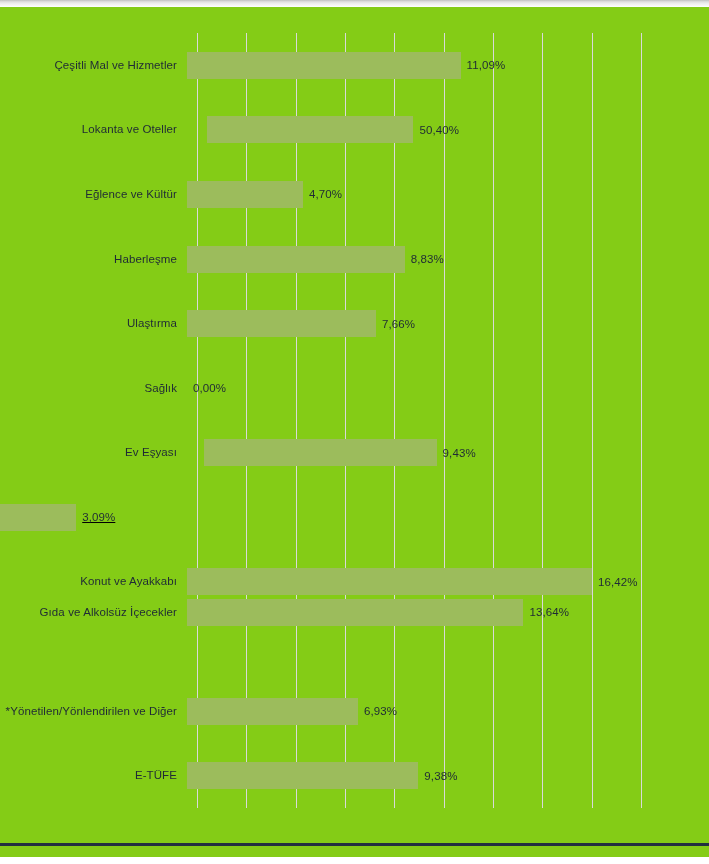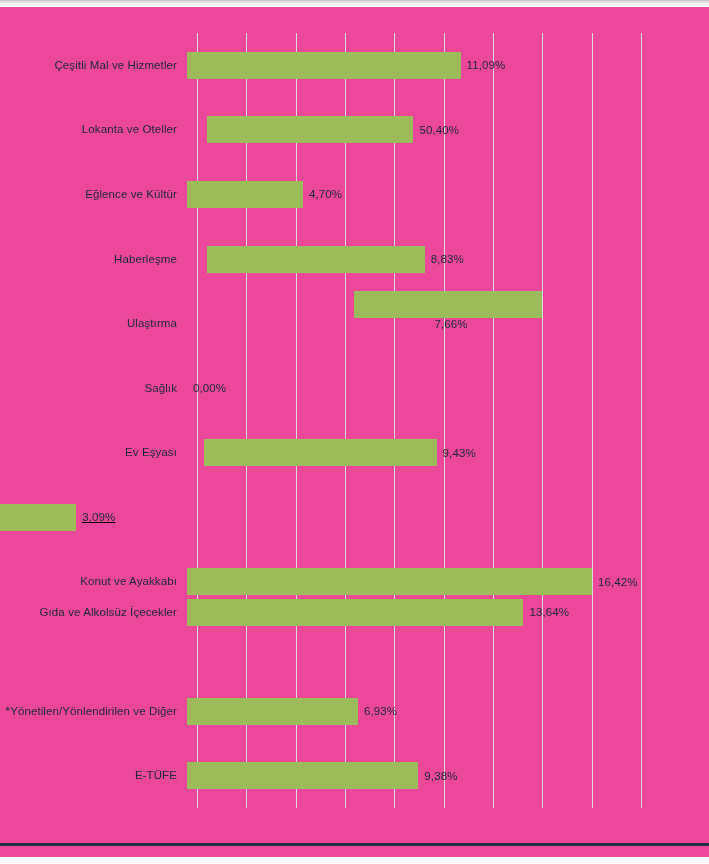--- a/index.html
+++ b/index.html
@@ -8,21 +8,21 @@
     width: 709px;
     height: 864px;
     background: #ffffff;
     font-family: "Liberation Sans", sans-serif;
   }
 
   #page {
     position: relative;
     width: 709px;
     height: 864px;
-    background: #ec4899;
+    background: #84cc16;
     overflow: hidden;
   }
 
   
   .top-shade {
     position: absolute;
     top: 0; left: 0;
     width: 709px;
     height: 7px;
     background: linear-gradient(to bottom,
@@ -157,30 +157,30 @@
             <div class="bar-value">50,40%</div>
           </div>
         </div>
         <div class="row" style="top: 129.167px; height: 64.5833px;">
           <div class="cat-label">Eğlence ve Kültür</div>
           <div class="bar-wrap" style="height: 64.5833px;">
             <div class="bar" style="width: 115.933px; background: rgb(156, 188, 92);"></div>
             <div class="bar-value">4,70%</div>
           </div>
         </div>
-        <div class="row" style="top: 193.75px; height: 64.5833px; gap: 20px;">
+        <div class="row" style="top: 193.75px; height: 64.5833px;">
           <div class="cat-label">Haberleşme</div>
           <div class="bar-wrap" style="height: 64.5833px;">
             <div class="bar" style="width: 217.807px; background: rgb(156, 188, 92);"></div>
             <div class="bar-value">8,83%</div>
           </div>
         </div>
         <div class="row" style="top: 258.333px; height: 64.5833px;">
           <div class="cat-label">Ulaştırma</div>
-          <div class="bar-wrap" style="height: 64.5833px; flex-direction: column;">
+          <div class="bar-wrap" style="height: 64.5833px;">
             <div class="bar" style="width: 188.947px; background: rgb(156, 188, 92);"></div>
             <div class="bar-value">7,66%</div>
           </div>
         </div>
         <div class="row" style="top: 322.917px; height: 64.5833px;">
           <div class="cat-label">Sağlık</div>
           <div class="bar-wrap" style="height: 64.5833px;">
             <div class="bar" style="width: 0px; background: rgb(156, 188, 92);"></div>
             <div class="bar-value">0,00%</div>
           </div>

